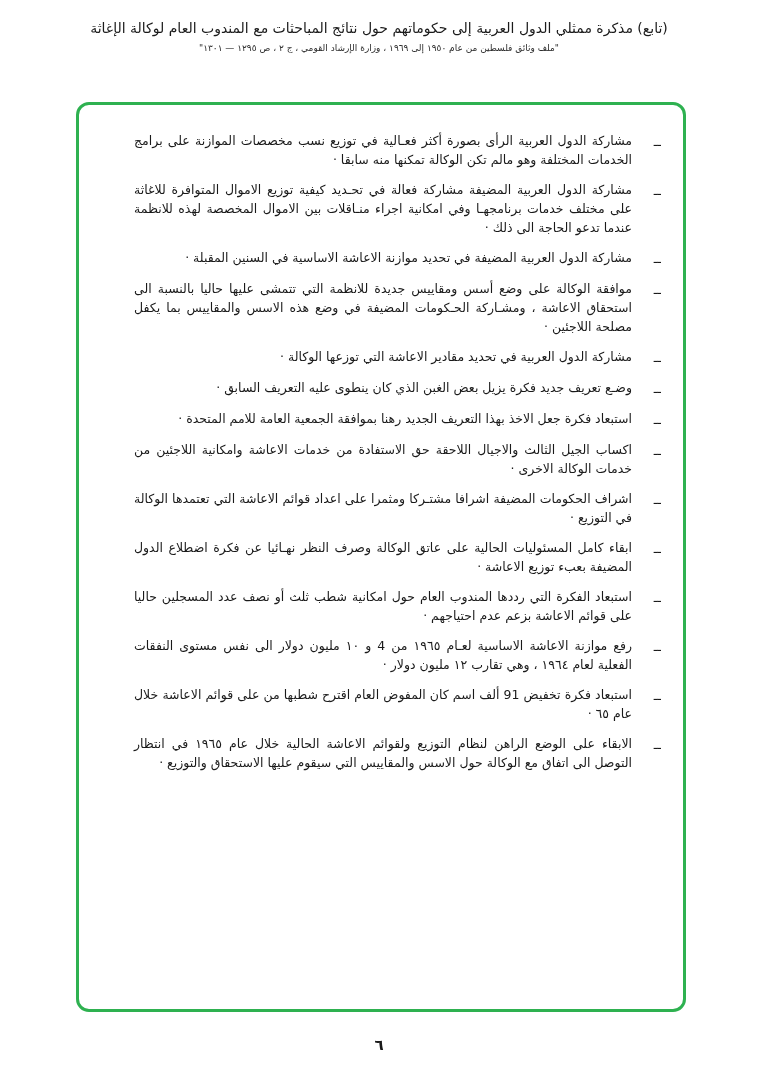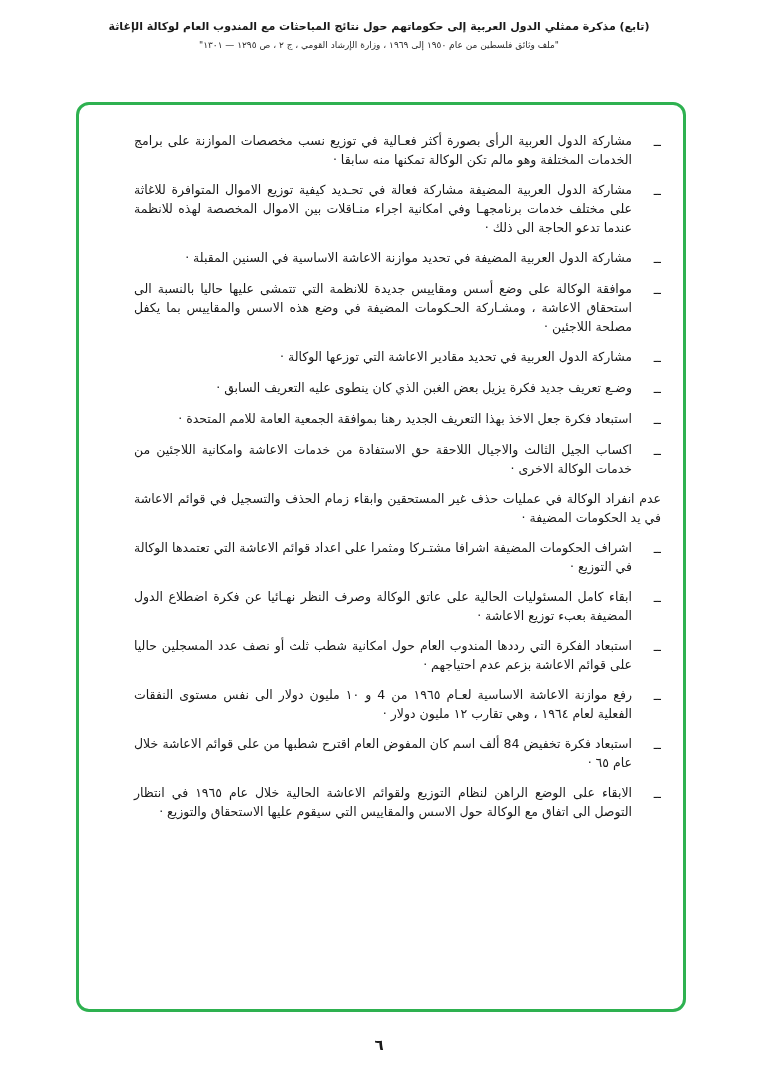--- a/index.html
+++ b/index.html
@@ -15,22 +15,22 @@
     font-family:"DejaVu Sans", sans-serif;
     color:var(--ink);
     overflow:hidden;
   }
   .page-header{
     direction:rtl;
     text-align:center;
     padding-top:20px;
   }
   .header-title{
-    font-size:11px;
-    font-weight:bold;
+    font-size:14px;
+    font-weight:normal;
     letter-spacing:0.2px;
     padding:0 30px;
   }
   .header-subtitle{
     margin-top:7px;
     font-size:9px;
     color:#2b2b2b;
     letter-spacing:0.2px;
   }
   .memo-box{
@@ -112,42 +112,39 @@
         <span class="text">وضـع تعريف جديد فكرة يزيل بعض الغبن الذي كان ينطوى عليه التعريف السابق ·</span>
       </div>
       <div class="item">
         <span class="dash">ــ</span>
         <span class="text">استبعاد فكرة جعل الاخذ بهذا التعريف الجديد رهنا بموافقة الجمعية العامة للامم المتحدة ·</span>
       </div>
       <div class="item">
         <span class="dash">ــ</span>
         <span class="text">اكساب الجيل الثالث والاجيال اللاحقة حق الاستفادة من خدمات الاعاشة وامكانية اللاجئين من خدمات الوكالة الاخرى ·</span>
       </div>
-      <div class="item no-dash">
-        <span class="text">عدم انفراد الوكالة في عمليات حذف غير المستحقين وابقاء زمام الحذف والتسجيل في قوائم الاعاشة في يد الحكومات المضيفة ·</span>
-      </div>
       <div class="item">
         <span class="dash">ــ</span>
         <span class="text">اشراف الحكومات المضيفة اشرافا مشتـركا ومثمرا على اعداد قوائم الاعاشة التي تعتمدها الوكالة في التوزيع ·</span>
       </div>
       <div class="item">
         <span class="dash">ــ</span>
         <span class="text">ابقاء كامل المسئوليات الحالية على عاتق الوكالة وصرف النظر نهـائيا عن فكرة اضطلاع الدول المضيفة بعبء توزيع الاعاشة ·</span>
       </div>
       <div class="item">
         <span class="dash">ــ</span>
         <span class="text">استبعاد الفكرة التي رددها المندوب العام حول امكانية شطب ثلث أو نصف عدد المسجلين حاليا على قوائم الاعاشة بزعم عدم احتياجهم ·</span>
       </div>
       <div class="item">
         <span class="dash">ــ</span>
         <span class="text">رفع موازنة الاعاشة الاساسية لعـام ١٩٦٥ من 4 و ١٠ مليون دولار الى نفس مستوى النفقات الفعلية لعام ١٩٦٤ ، وهي تقارب ١٢ مليون دولار ·</span>
       </div>
       <div class="item">
         <span class="dash">ــ</span>
-        <span class="text">استبعاد فكرة تخفيض 84 ألف اسم كان المفوض العام اقترح شطبها من على قوائم الاعاشة خلال عام ٦٥ ·</span>
+        <span class="text">استبعاد فكرة تخفيض 91 ألف اسم كان المفوض العام اقترح شطبها من على قوائم الاعاشة خلال عام ٦٥ ·</span>
       </div>
       <div class="item">
         <span class="dash">ــ</span>
         <span class="text">الابقاء على الوضع الراهن لنظام التوزيع ولقوائم الاعاشة الحالية خلال عام ١٩٦٥ في انتظار التوصل الى اتفاق مع الوكالة حول الاسس والمقاييس التي سيقوم عليها الاستحقاق والتوزيع ·</span>
       </div>
     </div>
 </div>
 
 <div class="page-number">٦</div>
 

